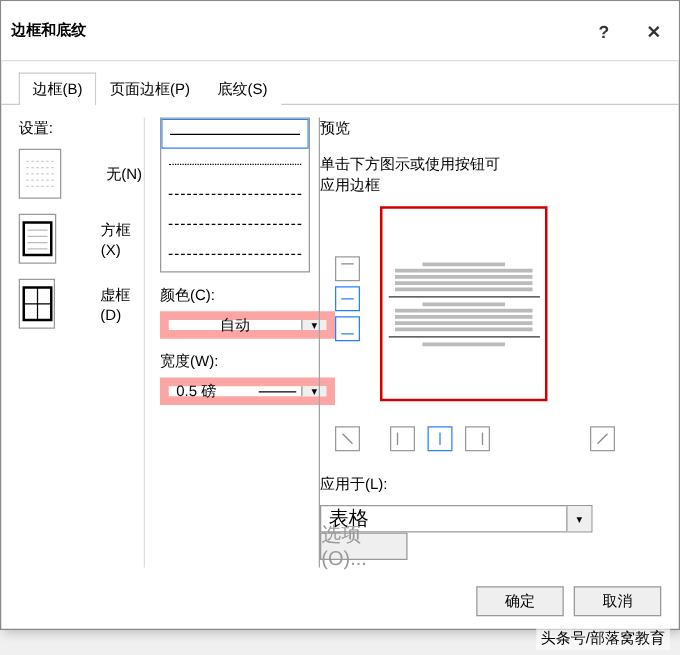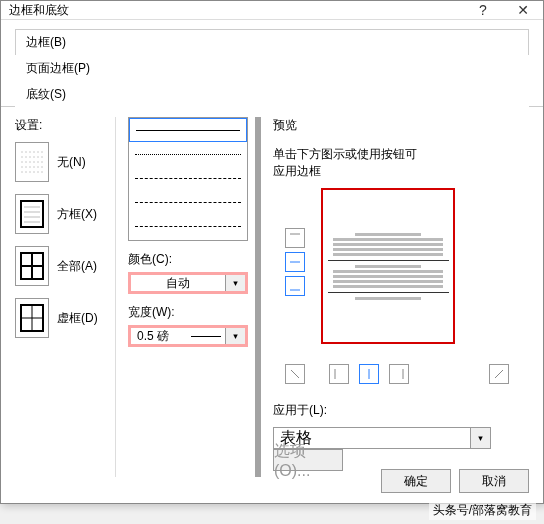--- a/index.html
+++ b/index.html
@@ -1,42 +1,42 @@
 <!DOCTYPE html>
 <html><head>
 <meta charset="utf-8">
 <style>
 * { box-sizing: border-box; font-family: "Microsoft YaHei", "SimSun", sans-serif; }
 body { margin: 0; background: #f0f0f0; width: 544px; height: 524px; position: relative; }
 .dialog { position: absolute; left: 0; top: 0; width: 544px; height: 504px; background: #fff; border: 1px solid #888; box-shadow: 2px 2px 8px rgba(0,0,0,.2); }
-.titlebar { height: 19px; display: flex; align-items: center; padding: 0 0 0 8px; background: #fff; border-bottom: 1px solid #ddd; font-size: 12px; }
+.titlebar { height: 48px; display: flex; align-items: center; padding: 0 0 0 8px; background: #fff; border-bottom: 1px solid #ddd; font-size: 12px; font-weight: bold; }
 .titlebar .sp { flex: 1; }
 .titlebar .btn { width: 40px; height: 30px; display: flex; align-items: center; justify-content: center; font-size: 14px; color: #333; }
-.tabs { display: flex; border-bottom: 1px solid #ccc; padding: 8px 14px 0; gap: 0; flex-direction: column; }
+.tabs { display: flex; border-bottom: 1px solid #ccc; padding: 8px 14px 0; gap: 0; }
 .tab { padding: 4px 10px; font-size: 12px; border: 1px solid transparent; border-bottom: none; position: relative; top: 1px; background: #fff; }
 .tab.active { border-color: #ccc; background: #fff; }
 .content { display: flex; padding: 10px 14px; height: 380px; }
 .col { display: flex; flex-direction: column; }
 .col1 { width: 100px; }
 .col2 { width: 140px; border-left: 1px solid #ddd; padding-left: 12px; }
-.col3 { flex: 1; border-left: 6px solid #a3a3a3; padding-left: 12px; }
+.col3 { flex: 1; border-left: 1px solid #a3a3a3; }
 .section-lbl { font-size: 12px; margin-bottom: 8px; }
 .setting-item { display: flex; align-items: center; gap: 8px; margin-bottom: 12px; cursor: pointer; }
 .setting-icon { width: 34px; height: 40px; border: 1px solid #999; background: #fff; display: flex; align-items: center; justify-content: center; }
 .setting-item.selected .setting-icon { border: 2px solid #1a5fb4; }
-.setting-text { font-size: 12px; }
+.setting-text { font-size: 12px; margin-left: 28px; }
 .style-list { width: 120px; height: 124px; border: 1px solid #999; overflow: hidden; }
 .style-opt { height: 24px; display: flex; align-items: center; justify-content: center; padding: 0 6px; }
 .style-opt.selected { border: 1px solid #2a7fff; }
 .style-line { width: 100%; height: 0; }
 .solid { border-top: 1px solid #000; }
 .dashed { border-top: 1px dashed #000; }
 .dotted { border-top: 1.5px dotted #000; }
 .field-lbl { font-size: 12px; margin: 10px 0 4px; }
-.combo { display: flex; width: 120px; height: 22px; border: 3px solid #fca5a5; align-items: center; }
+.combo { display: flex; width: 140px; height: 22px; border: 7px solid #fca5a5; align-items: center; }
 .combo .val { flex: 1; padding: 0 6px; font-size: 12px; }
 .combo .arrow { width: 20px; height: 100%; border-left: 1px solid #999; display: flex; align-items: center; justify-content: center; font-size: 9px; background: #efefef; }
 .hint { font-size: 12px; text-align: left; margin: 4px 0 8px; }
 .preview-box { position: relative; width: 200px; height: 170px; margin-left: 36px; }
 .preview-red { position: absolute; left: 12px; top: 0; width: 134px; height: 156px; border: 2px solid #d40000; display: flex; flex-direction: column; align-items: center; justify-content: center; gap: 2px; padding: 14px 10px; }
 .pv-line { height: 3px; background: #bbb; width: 100%; }
 .pv-line.short { width: 60%; }
 .side-btns { position: absolute; left: -24px; top: 40px; display: flex; flex-direction: column; gap: 4px; }
 .small-btn { width: 20px; height: 20px; border: 1px solid #999; background: #fff; display: flex; align-items: center; justify-content: center; }
 .small-btn.blue { border: 1.5px solid #2a7fff; }
@@ -97,30 +97,20 @@
                 <line x1="5" y1="8" x2="21" y2="8"></line>
                 <line x1="5" y1="13" x2="21" y2="13"></line>
                 <line x1="5" y1="18" x2="21" y2="18"></line>
                 <line x1="5" y1="23" x2="21" y2="23"></line>
               </g>
             </svg>
         </div>
         <span class="setting-text">方框(X)</span>
       </div>
 
-      <div class="setting-item">
-        <div class="setting-icon">
-          <svg width="26" height="30">
-              <rect x="2" y="2" width="22" height="26" fill="none" stroke="#000" stroke-width="2"></rect>
-              <line x1="2" y1="15" x2="24" y2="15" stroke="#000" stroke-width="2"></line>
-              <line x1="13" y1="2" x2="13" y2="28" stroke="#000" stroke-width="2"></line>
-            </svg>
-        </div>
-        <span class="setting-text">全部(A)</span>
-      </div>
 
       <div class="setting-item">
         <div class="setting-icon">
           <svg width="26" height="30">
               <rect x="2" y="2" width="22" height="26" fill="none" stroke="#000" stroke-width="2"></rect>
               <line x1="2" y1="15" x2="24" y2="15" stroke="#000"></line>
               <line x1="13" y1="2" x2="13" y2="28" stroke="#000"></line>
             </svg>
         </div>
         <span class="setting-text">虚框(D)</span>

